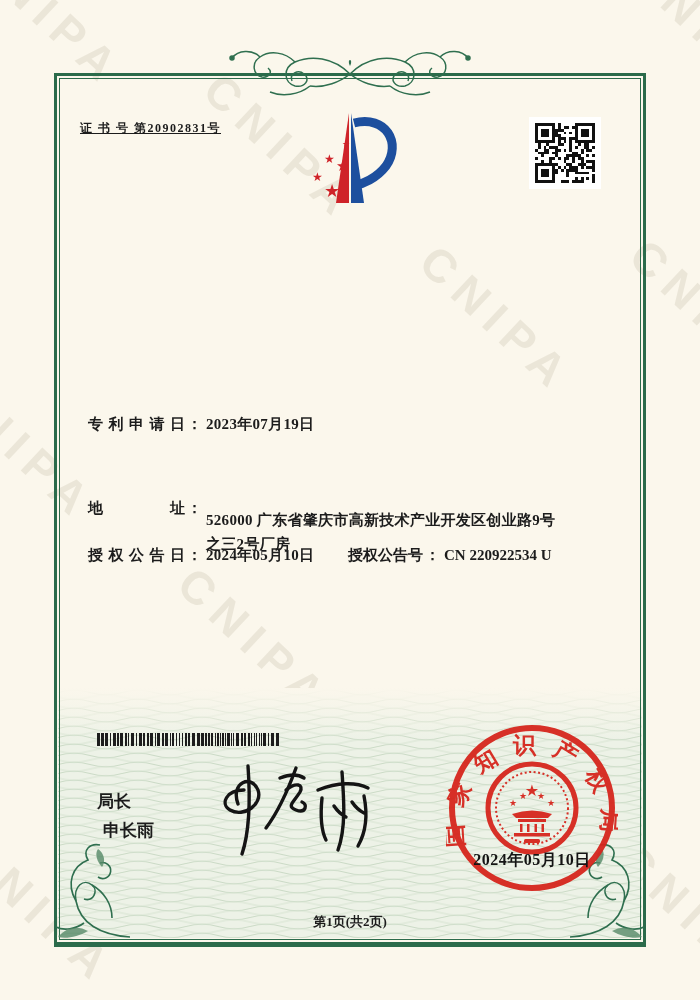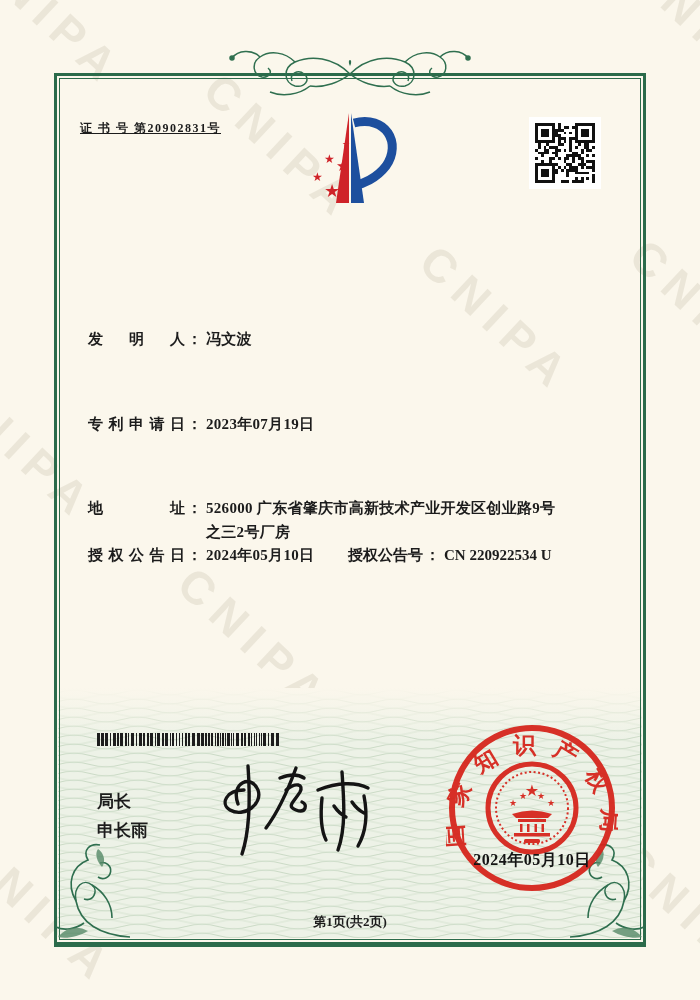--- a/index.html
+++ b/index.html
@@ -27,31 +27,31 @@
   .logo{position:absolute;left:298px;top:111px;width:110px;height:96px;}
   .qrbox{position:absolute;left:529px;top:117px;width:72px;height:72px;background:#fff;}
   .qrbox svg{position:absolute;left:6px;top:6px;width:60px;height:60px;}
   .title{position:absolute;left:0;top:217px;width:700px;text-align:center;
          font-size:35px;font-weight:700;letter-spacing:7px;}
   
   .row{position:absolute;left:88px;font-size:15px;font-weight:600;line-height:24px;}
   .flabel{display:inline-block;width:97px;text-align:justify;text-align-last:justify;vertical-align:top;}
   .fcolon{display:inline-block;vertical-align:top;margin:0 4px 0 2px;}
   .fval{display:inline-block;vertical-align:top;letter-spacing:.3px;}
-  .addr .fval{width:352px;}
+  .addr .fval{width:352px;margin-top:12px;}
   .pair2{position:absolute;left:260px;top:0;white-space:nowrap;}
   
   .legal{position:absolute;left:88px;width:527px;font-size:14px;font-style:italic;
          line-height:21.5px;text-indent:2em;font-weight:500;}
   
   #barcode{position:absolute;left:97px;top:733px;width:182px;height:13px;}
   #barcode div{position:absolute;top:0;height:13px;background:#1d1d1d;}
   
   .signer-title{position:absolute;left:97px;top:790px;font:700 17px "Liberation Sans",sans-serif;}
-  .signer-name{position:absolute;left:97px;top:819px;font:700 17px "Liberation Sans",sans-serif;text-align:center;}
+  .signer-name{position:absolute;left:103px;top:819px;font:700 17px "Liberation Sans",sans-serif;text-align:center;}
   .signature{position:absolute;left:200px;top:760px;width:180px;height:100px;}
   
   .seal{position:absolute;left:446px;top:722px;width:172px;height:172px;opacity:.95;}
   .seal-date{position:absolute;left:446px;top:850px;width:172px;text-align:center;
              font-size:16px;font-weight:700;color:#141414;letter-spacing:.5px;}
   
   .pageno{position:absolute;left:0;top:913px;width:700px;text-align:center;font-size:13px;font-weight:600;}
   .contnote{position:absolute;left:274px;top:950px;width:186px;height:32px;background:#fffefb;
             text-align:center;line-height:32px;font-size:15px;font-style:italic;font-weight:600;}
 </style>
@@ -281,23 +281,20 @@
           <rect x="15" y="1" width="5" height="5" fill="#fff"></rect>
           <rect x="16" y="2" width="3" height="3" fill="#111"></rect>
           <rect x="0" y="14" width="7" height="7"></rect>
           <rect x="1" y="15" width="5" height="5" fill="#fff"></rect>
           <rect x="2" y="16" width="3" height="3" fill="#111"></rect>
         </g>
       </svg>
   </div>
 
 
-  <div class="row" style="top:327px">
-    <span class="flabel">发明人</span><span class="fcolon">：</span><span class="fval">冯文波</span>
-  </div>
   <div class="row" style="top:412px">
     <span class="flabel">专利申请日</span><span class="fcolon">：</span><span class="fval">2023年07月19日</span>
   </div>
   <div class="row addr" style="top:496px">
     <span class="flabel">地址</span><span class="fcolon">：</span><span class="fval">526000 广东省肇庆市高新技术产业开发区创业路9号之三2号厂房</span>
   </div>
   <div class="row" style="top:543px">
     <span class="flabel">授权公告日</span><span class="fcolon">：</span><span class="fval">2024年05月10日</span>
     <span class="pair2">
       <span>授权公告号</span><span class="fcolon">：</span><span>CN 220922534 U</span>

